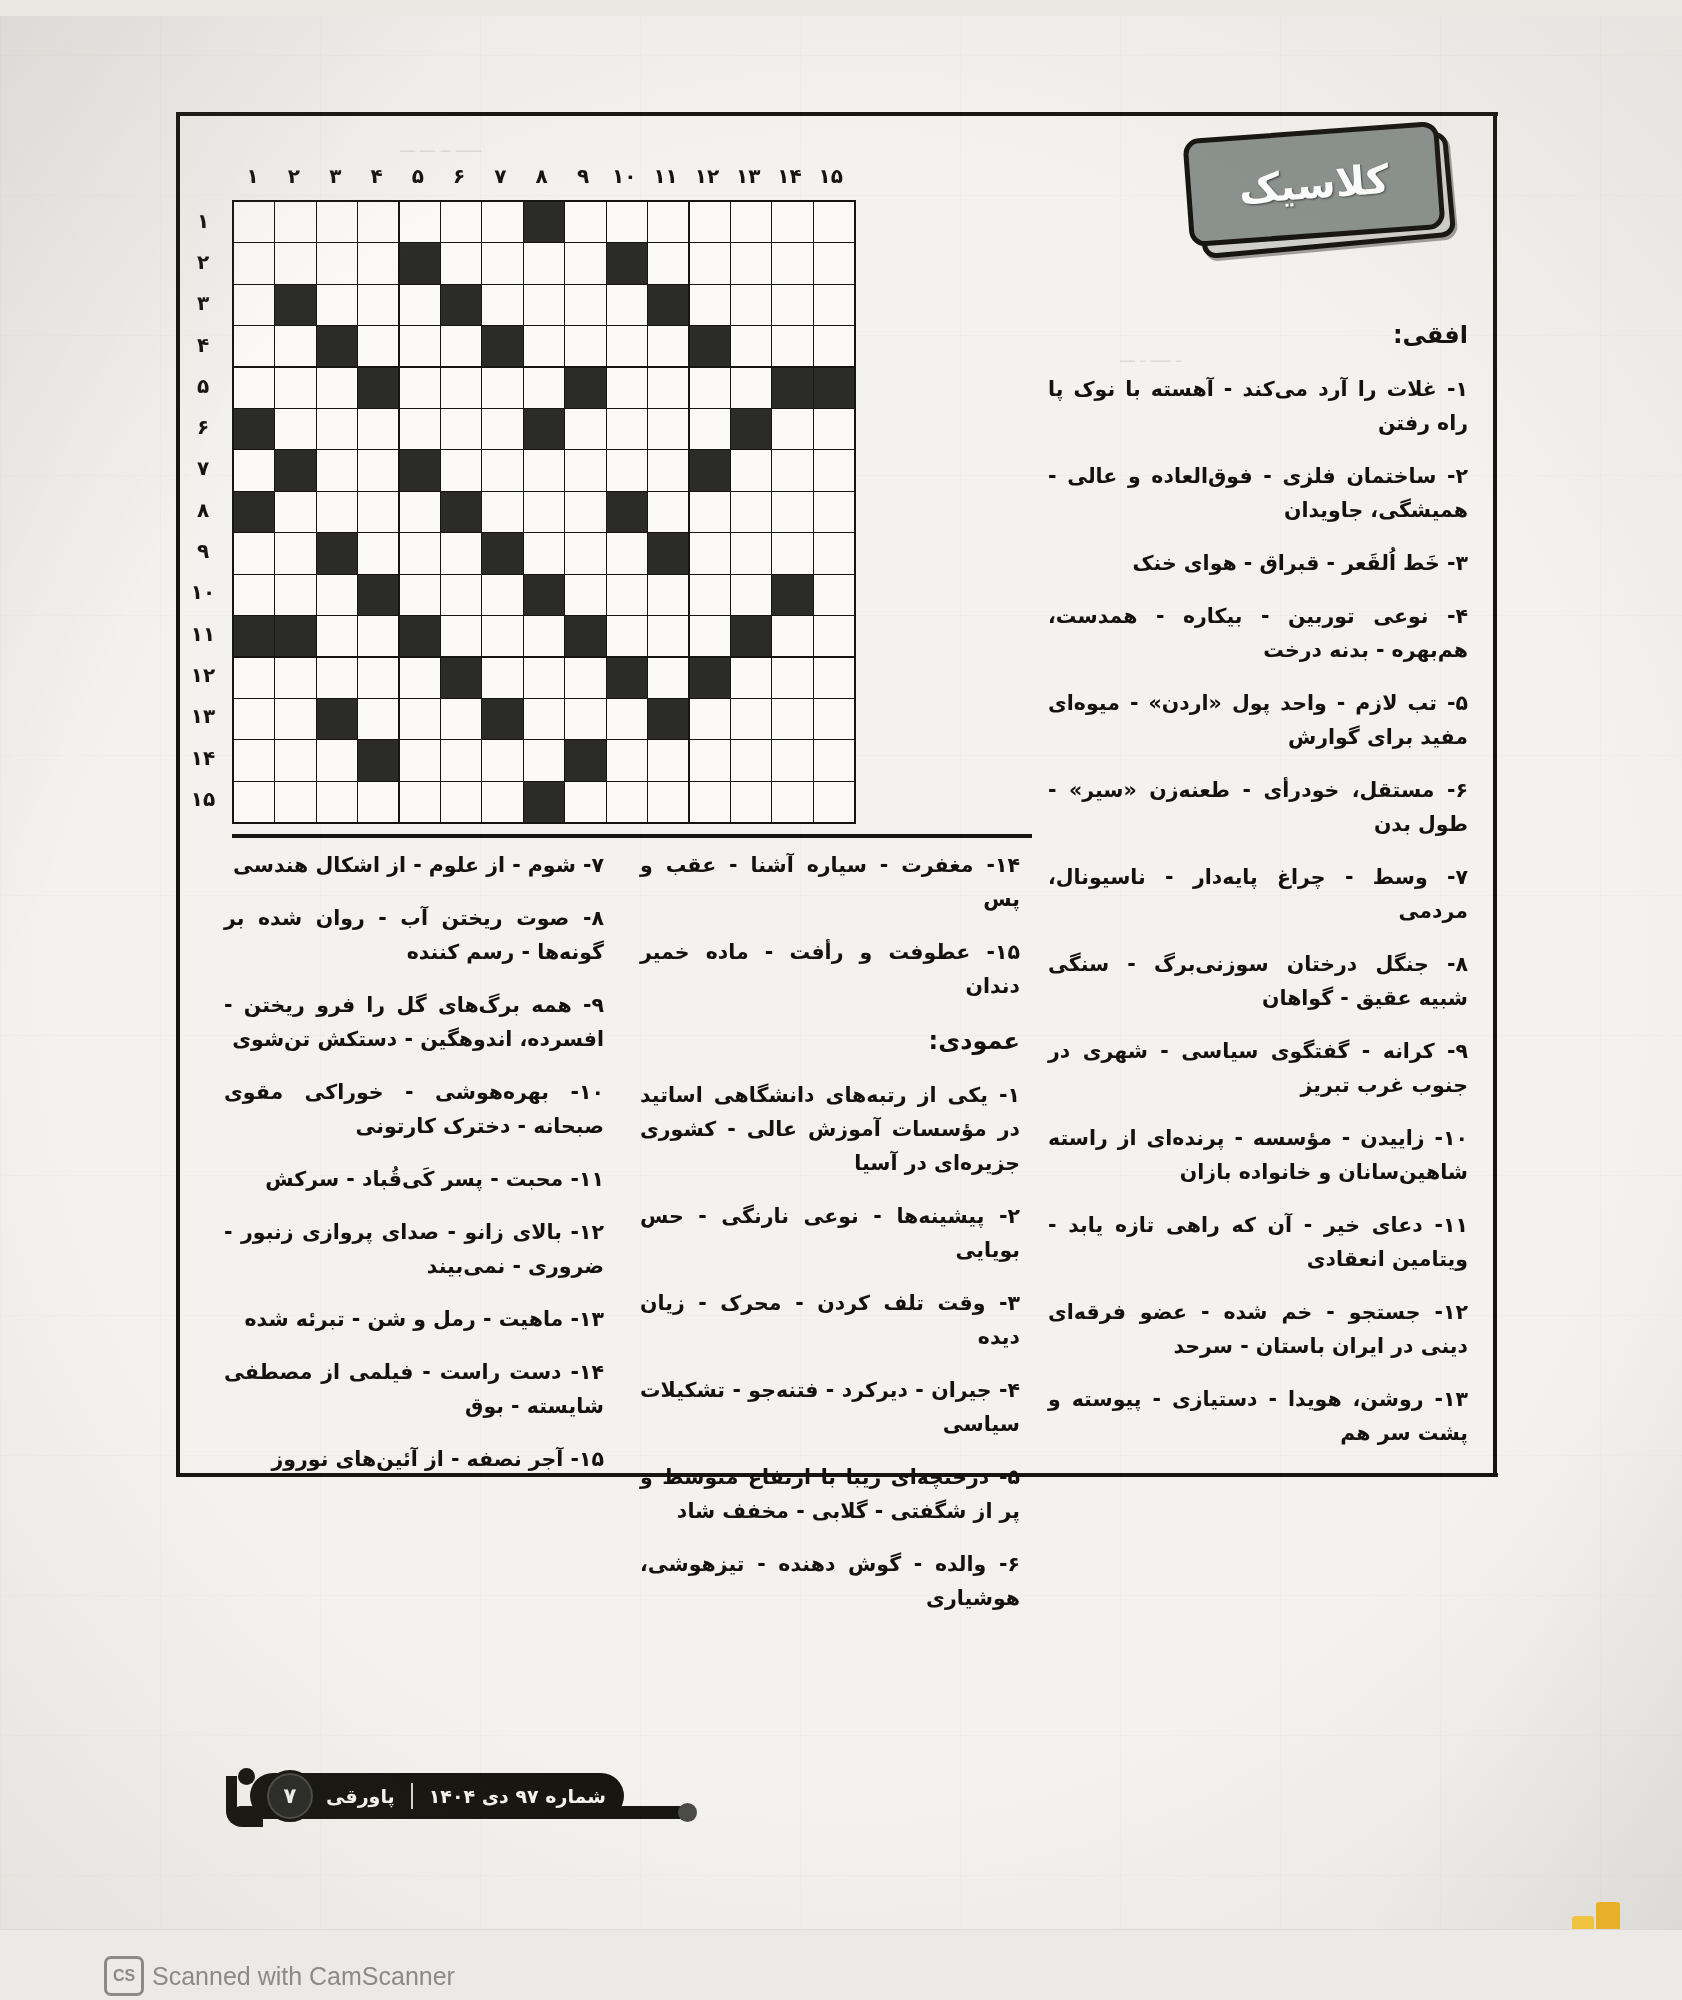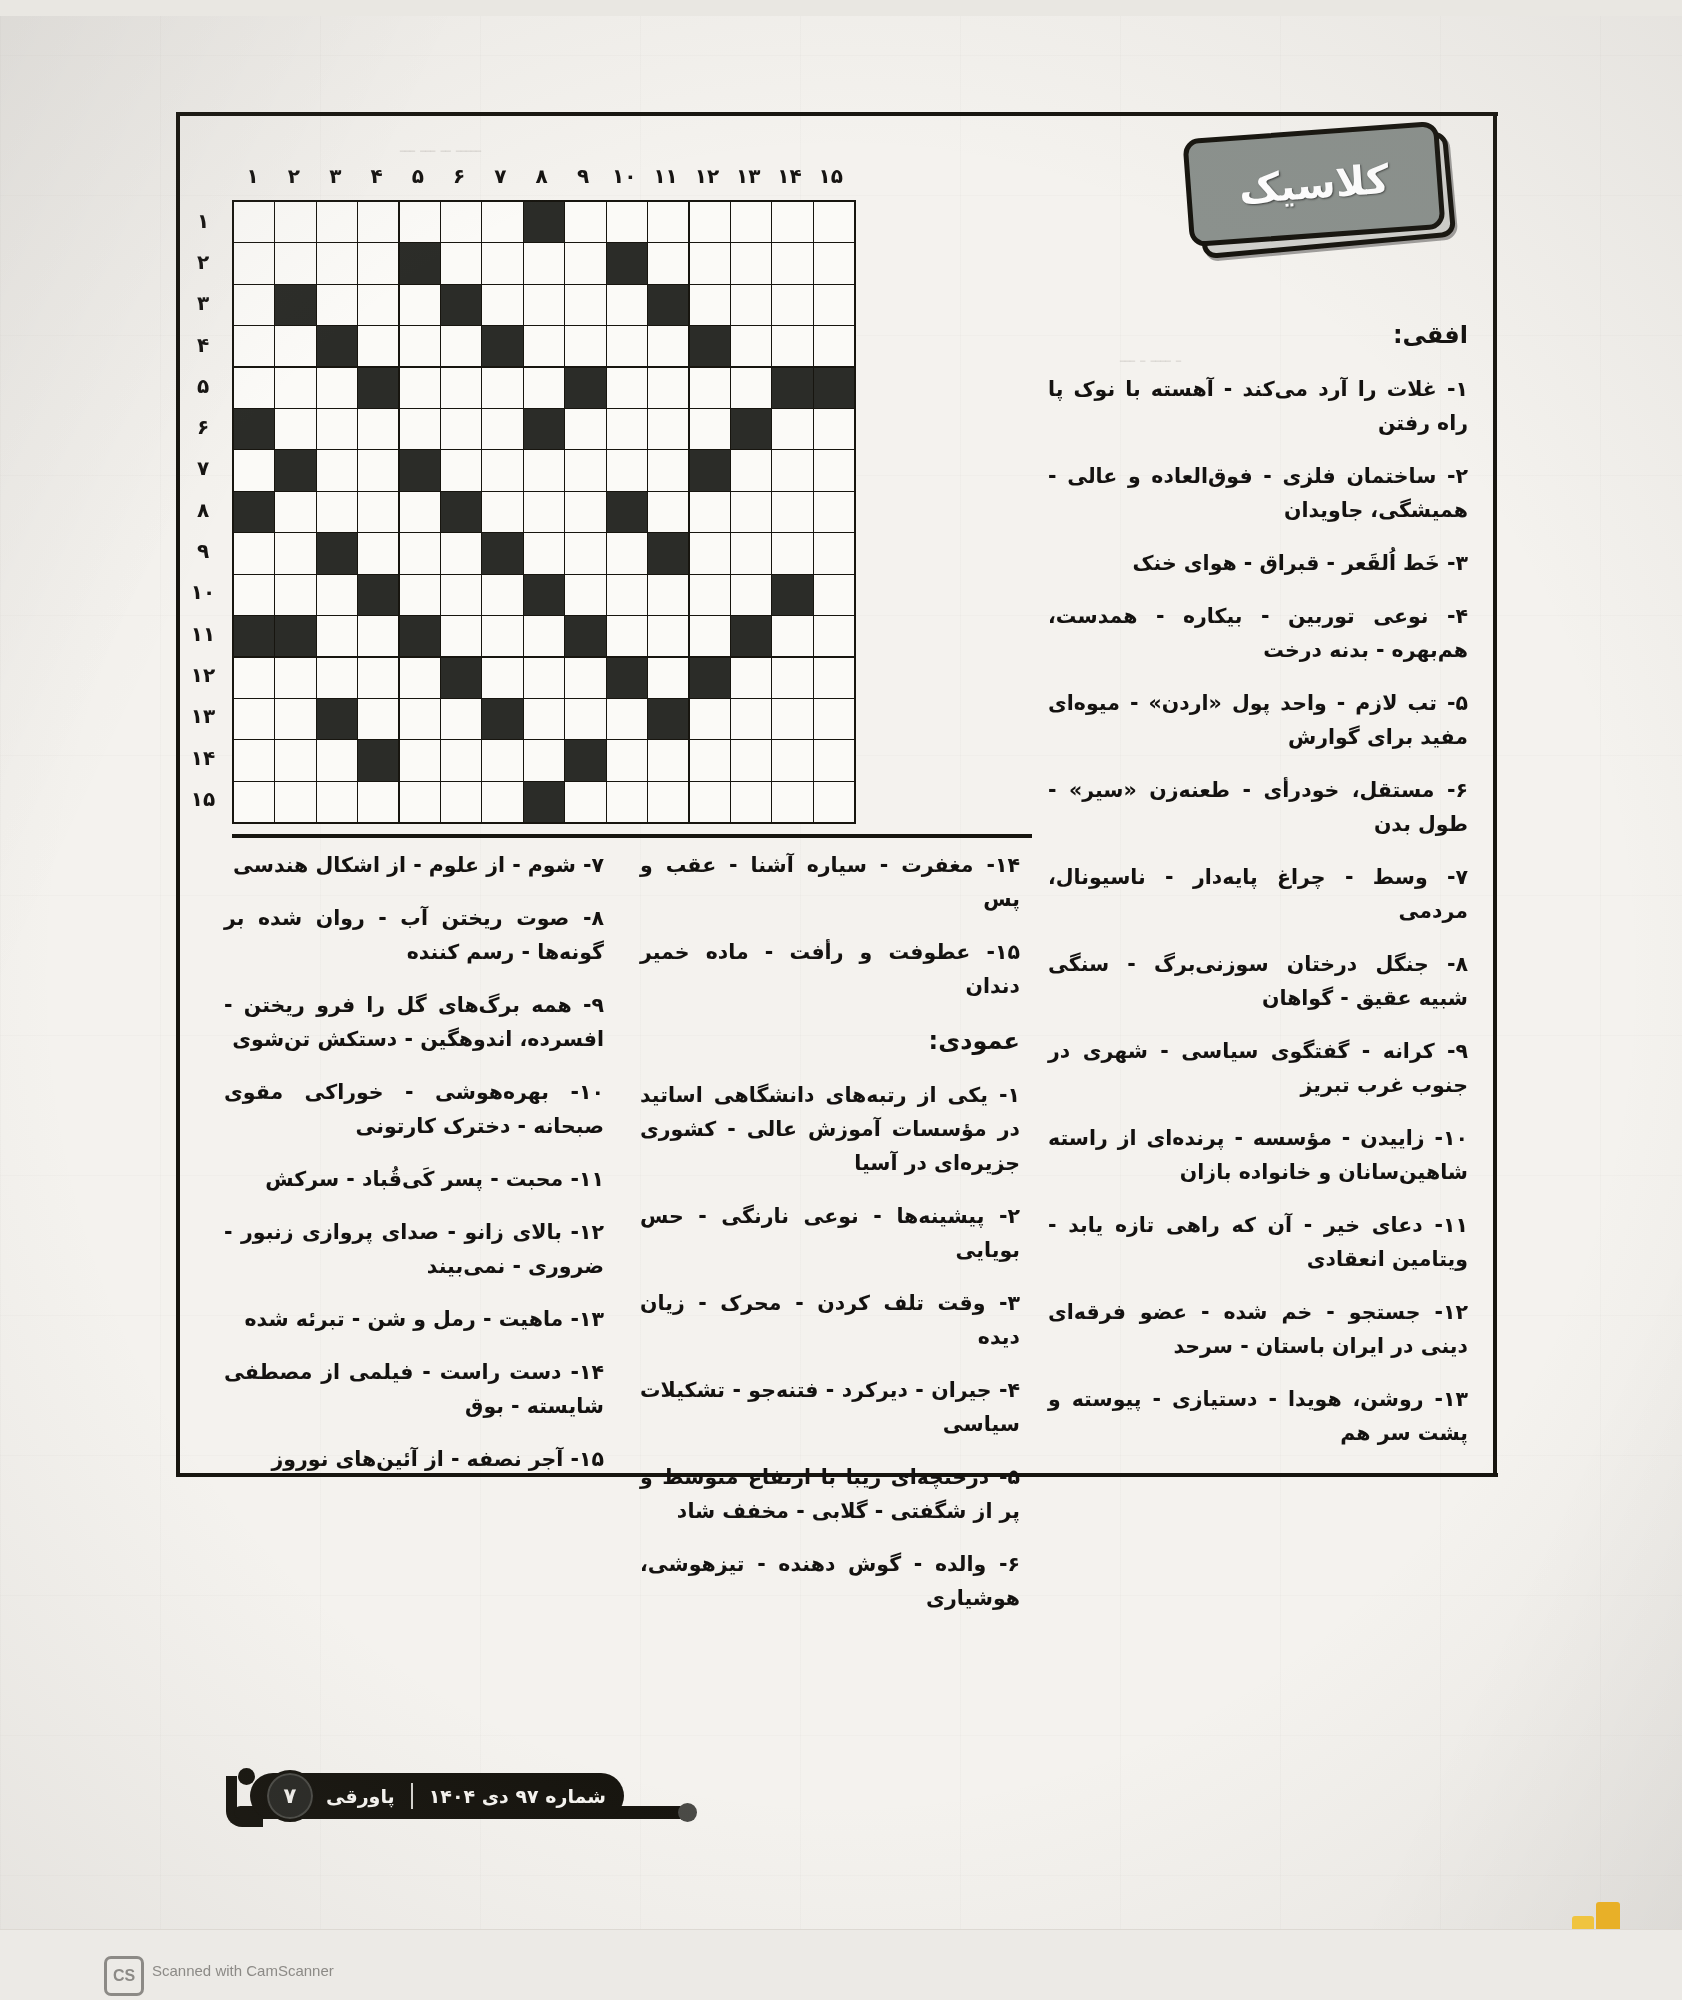--- a/index.html
+++ b/index.html
@@ -163,21 +163,21 @@
   }
   #cs-logo{
     position:absolute;left:104px;top:26px;width:34px;height:34px;
     border:3px solid #8c8a86;border-radius:7px;
     display:flex;align-items:center;justify-content:center;
     color:#8c8a86;font-size:16px;font-weight:bold;
     font-family:"Liberation Sans",sans-serif;
   }
   #cs-text{
     position:absolute;left:152px;top:32px;
-    color:#8c8a86;font-size:15px;
+    color:#8c8a86;font-size:25px;
     font-family:"Liberation Sans",sans-serif;
     direction:ltr;
   }
   
   #kt-mark{
     position:absolute;right:44px;bottom:18px;width:110px;height:96px;
   }
   #kt-icon{
     position:absolute;right:18px;top:0;width:66px;height:58px;
   }

